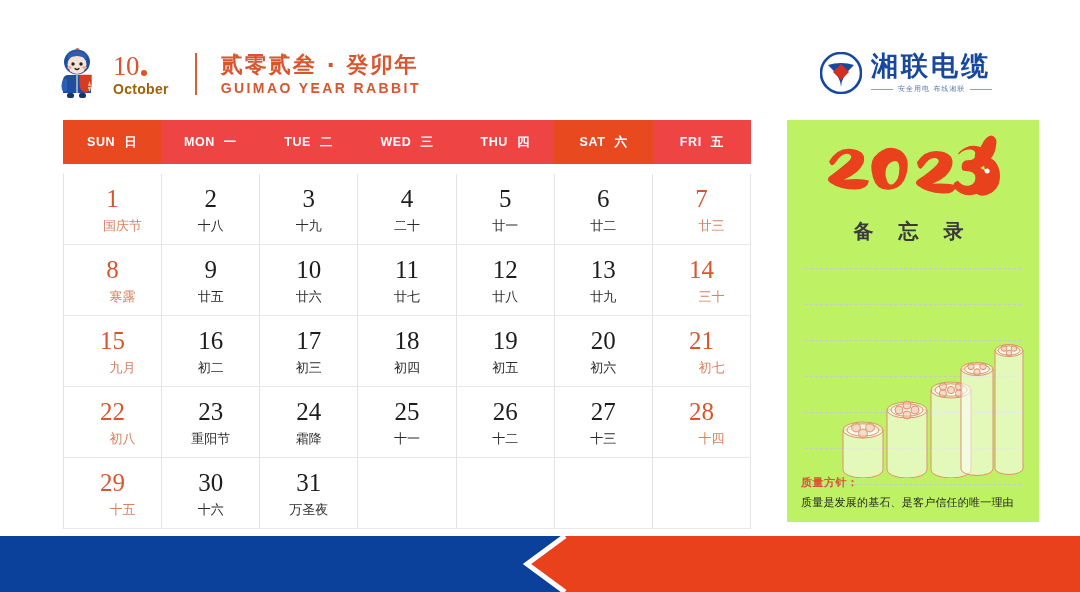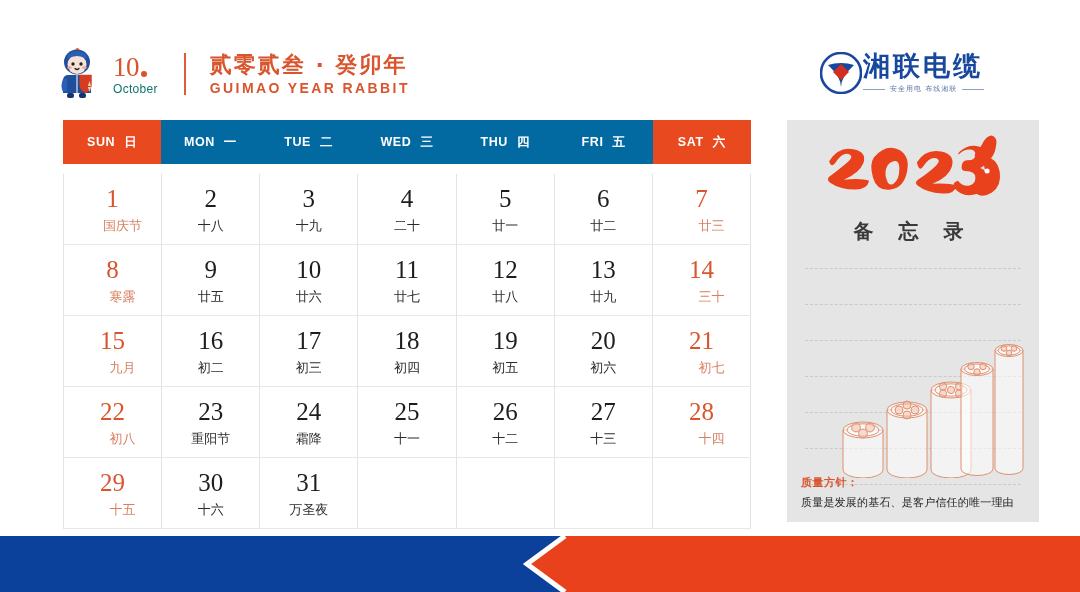--- a/index.html
+++ b/index.html
@@ -26,21 +26,21 @@
 
   .month-block { display: flex; flex-direction: column; align-items: flex-start; line-height: 1; }
   .month-num-row { display: flex; align-items: flex-end; gap: 2px; }
   .month-num {
     font-size: 27px; font-weight: 400; color: #d9552e;
     font-family: "Liberation Serif", "DejaVu Serif", serif;
     letter-spacing: -0.5px;
   }
   .month-dot { width: 6px; height: 6px; border-radius: 50%; background: #e0502a; margin-bottom: 4px; }
   .month-name {
-    font-size: 12px; font-weight: normal; color: #0f766e;
+    font-size: 14px; font-weight: bold; color: #a16207;
     letter-spacing: 0.3px; margin-top: 2px;
   }
 
   .hdr-divider {
     width: 2px; height: 42px; background: #d9552e;
     margin: 0 14px 0 16px; align-self: center; opacity: .95;
   }
 
   .year-block { display: flex; flex-direction: column; line-height: 1.05; }
   .year-cn {
@@ -49,21 +49,21 @@
     letter-spacing: 2px;
   }
   .year-en {
     font-size: 14px; font-weight: bold; color: #d9552e;
     letter-spacing: 2.4px; margin-top: 5px;
   }
 
   
   .brand-right {
     position: absolute; left: 820px; top: 52px;
-    display: flex; align-items: center; gap: 1px;
+    display: flex; align-items: center; gap: 9px;
   }
   .logo-mark { width: 42px; height: 42px; display: block; }
   .logo-text-wrap { display: flex; flex-direction: column; }
   .logo-name {
     font-size: 27px; font-weight: bold; color: #17479e;
     font-family: "DejaVu Sans", "Liberation Sans", sans-serif;
     letter-spacing: 3px; line-height: 1;
   }
   .logo-tag-row { display: flex; align-items: center; gap: 5px; margin-top: 5px; }
   .logo-rule { height: 1px; width: 22px; background: #8aa0c6; }
@@ -72,21 +72,21 @@
     font-family: "DejaVu Sans", "Liberation Sans", sans-serif;
     text-align: right;
   }
 
   
   .calendar { position: absolute; left: 63px; top: 120px; width: 688px; }
 
   .weekhead { display: grid; grid-template-columns: repeat(7, 1fr); height: 44px; }
   .wh {
     display: flex; align-items: center; justify-content: center; gap: 9px;
-    background: #0369a1; color: #ffffff;
+    background: #ef4444; color: #ffffff;
     font-size: 12.5px; font-weight: bold; letter-spacing: .6px;
   }
   .wh.weekend { background: #e8491e; }
   .wh-cn { font-family: "DejaVu Sans", "Liberation Sans", sans-serif; font-size: 12.5px; }
 
   .daygrid {
     display: grid; grid-template-columns: repeat(7, 1fr);
     grid-auto-rows: 71px;
     border-left: 1px solid #e3e3e3; border-top: 1px solid #ffffff;
     margin-top: 9px;
@@ -105,21 +105,21 @@
     font-size: 13px; line-height: 1; margin-top: 8px; color: #2b2b2b;
     font-family: "DejaVu Sans", "Liberation Sans", sans-serif;
   }
   .cell.wknd .dnum, .cell.wknd .dlunar { color: #d9552e; }
   .cell.wknd .dlunar { color: #d98060; margin-left: 20px; }
 
   
   .memo {
     position: absolute; left: 787px; top: 120px;
     width: 252px; height: 402px;
-    background: #e5e5e5;
+    background: #bef264;
     overflow: hidden;
   }
   .memo-logo { position: absolute; left: 28px; top: 12px; width: 196px; height: 78px; }
   .memo-title {
     position: absolute; left: 0; top: 98px; width: 252px; text-align: center;
     font-size: 20px; font-weight: bold; color: #3a3a3a; letter-spacing: 9px;
     font-family: "DejaVu Sans", "Liberation Sans", sans-serif;
   }
   .memo-lines { position: absolute; left: 18px; top: 148px; width: 216px; }
   .memo-line {
@@ -216,27 +216,27 @@
           <span class="wh-cn">二</span>
         </div>
         <div class="wh">
           <span>WED</span>
           <span class="wh-cn">三</span>
         </div>
         <div class="wh">
           <span>THU</span>
           <span class="wh-cn">四</span>
         </div>
+        <div class="wh weekend">
+          <span>SAT</span>
+          <span class="wh-cn">六</span>
+        </div>
         <div class="wh">
           <span>FRI</span>
           <span class="wh-cn">五</span>
-        </div>
-        <div class="wh weekend">
-          <span>SAT</span>
-          <span class="wh-cn">六</span>
         </div>
       </div>
     <div class="daygrid" id="daygrid">
         <div class="cell wknd">
           <div class="dnum">1</div>
           <div class="dlunar">国庆节</div>
         </div>
         <div class="cell">
           <div class="dnum">2</div>
           <div class="dlunar">十八</div>

